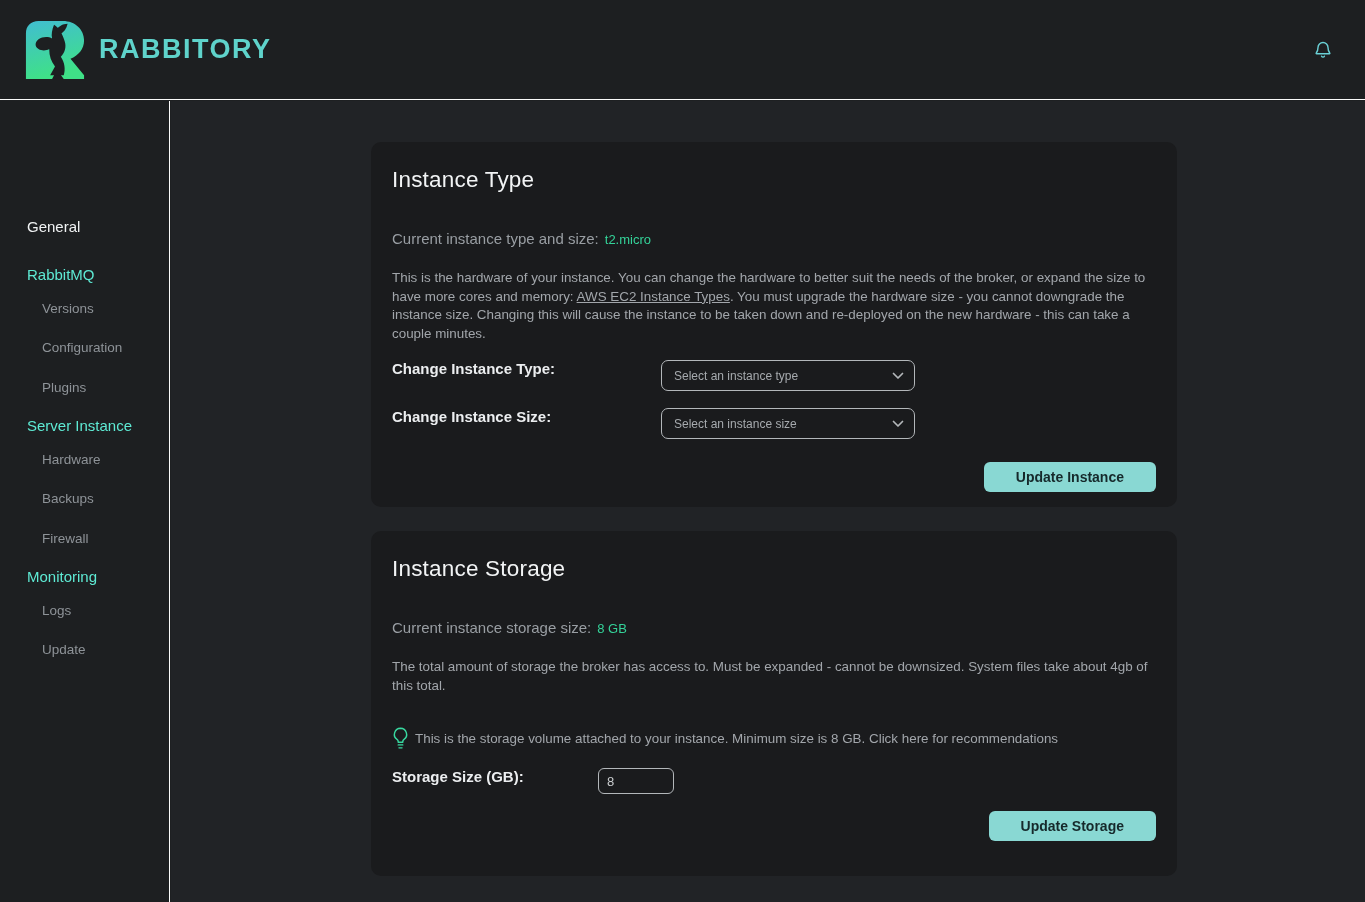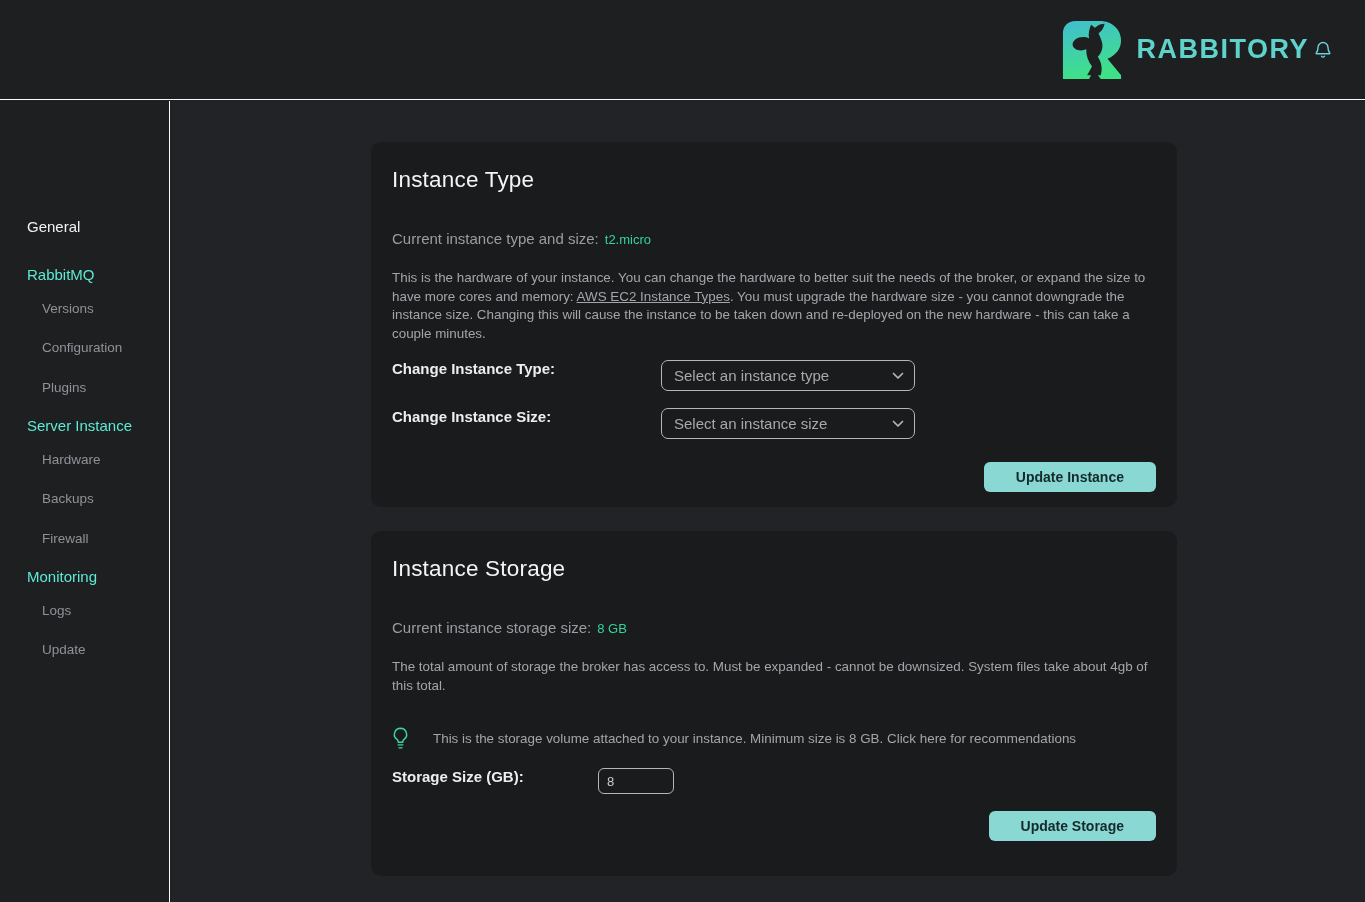--- a/index.html
+++ b/index.html
@@ -10,21 +10,21 @@
     color: #eceeef;
     overflow: hidden;
   }
   .page { position: relative; width: 1365px; height: 902px; background: #1e2022; }
 
   
   .header {
     position: absolute; top: 0; left: 0; right: 0; height: 100px;
     background: #1d1f21;
     border-bottom: 1px solid #fafafa;
-    display: flex; align-items: center; justify-content: flex-end;
+    display: flex; align-items: center; justify-content: space-between;
     padding: 0 28px 0 24px;
   }
   .brand { display: flex; align-items: center; gap: 13px; cursor: pointer; }
   .brand-title {
     font-size: 27px; font-weight: 700; letter-spacing: 1.5px;
     color: #5fd3cb;
   }
   .bell-btn { background: none; border: none; cursor: pointer; display: flex; padding: 4px; }
 
   
@@ -77,42 +77,42 @@
   .form-label-wide { width: 269px; }
   .form-label-mid { width: 206px; }
 
   .select-box {
     width: 254px; height: 31px;
     border: 1px solid #b3b7ba; border-radius: 7px;
     background: #1a1b1d;
     display: flex; align-items: center; justify-content: space-between;
     padding: 0 10px 0 12px; cursor: pointer;
   }
-  .select-box .select-text { font-size: 15px; color: #a6aaae; }
+  .select-box .select-text { font-size: 12px; color: #a6aaae; }
 
   .text-input {
     width: 76px; height: 26px;
     border: 1px solid #b3b7ba; border-radius: 6px;
     background: transparent; color: #c9ccce;
     font-size: 13px; padding: 0 8px;
     font-family: "Liberation Sans", sans-serif; outline: none;
   }
 
   .btn-row { display: flex; justify-content: flex-end; }
   .btn-row-type { margin-top: 23px; }
   .btn-row-storage { margin-top: 17px; }
   .accent-btn {
     height: 30px; padding: 0 32px;
     background: #89d8d3; color: #16292b;
     border: none; border-radius: 6px; cursor: pointer;
     font-size: 14px; font-weight: 700;
     font-family: "Liberation Sans", sans-serif;
   }
 
-  .tip-row { margin-top: 31px; display: flex; align-items: center; gap: 24px; }
+  .tip-row { margin-top: 31px; display: flex; align-items: center; gap: 6px; }
   .tip-text { font-size: 13.4px; color: #a2a6ab; }
   .tip-link { cursor: pointer; }
 
   .icon-wrap { display: inline-flex; align-items: center; justify-content: center; }
 </style>
 </head>
 <body>
 
 <div class="page">
 

